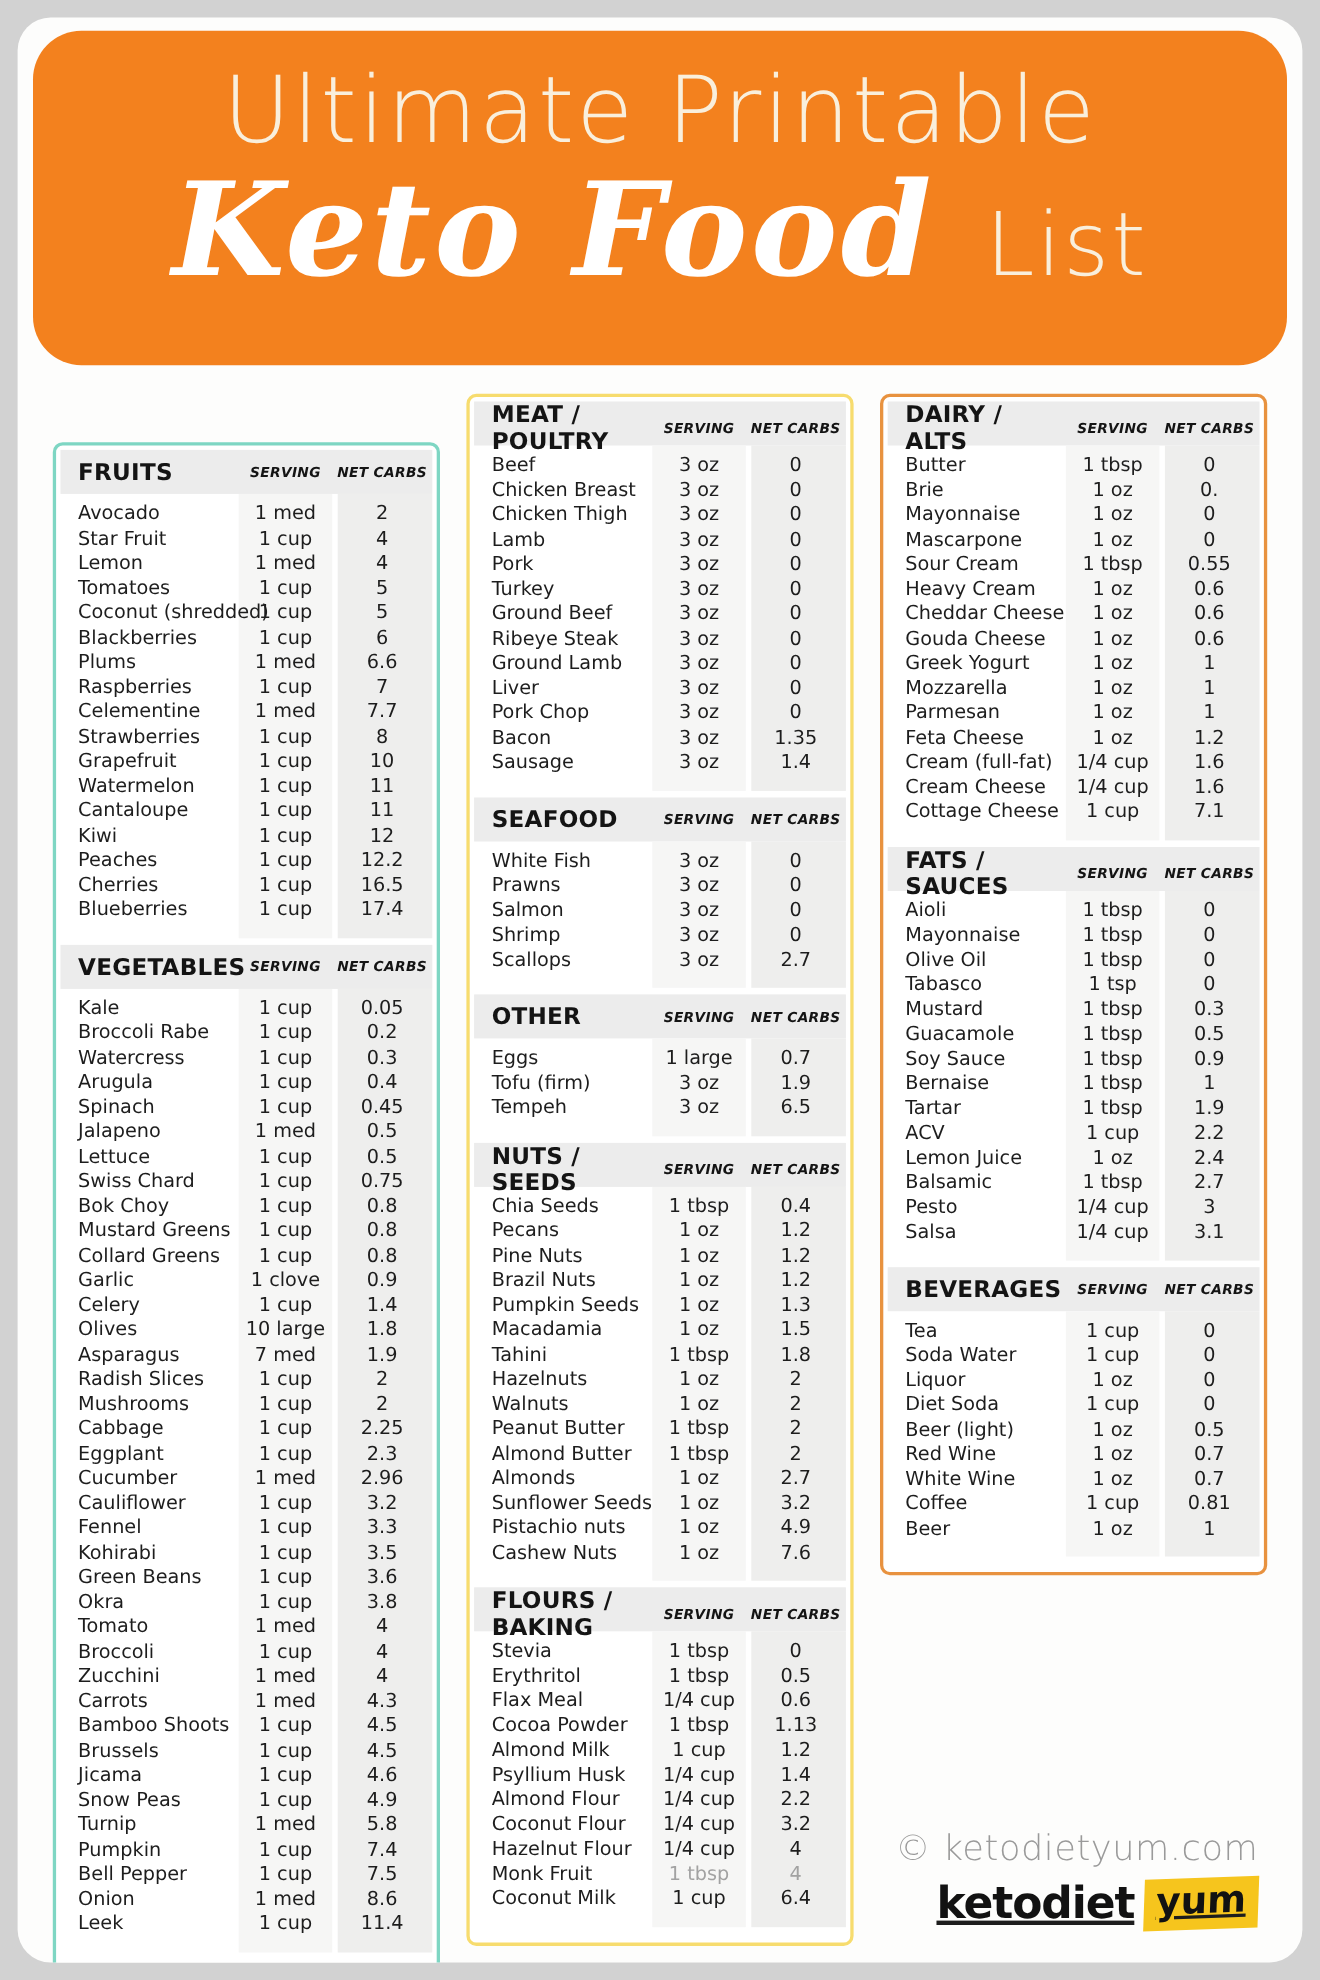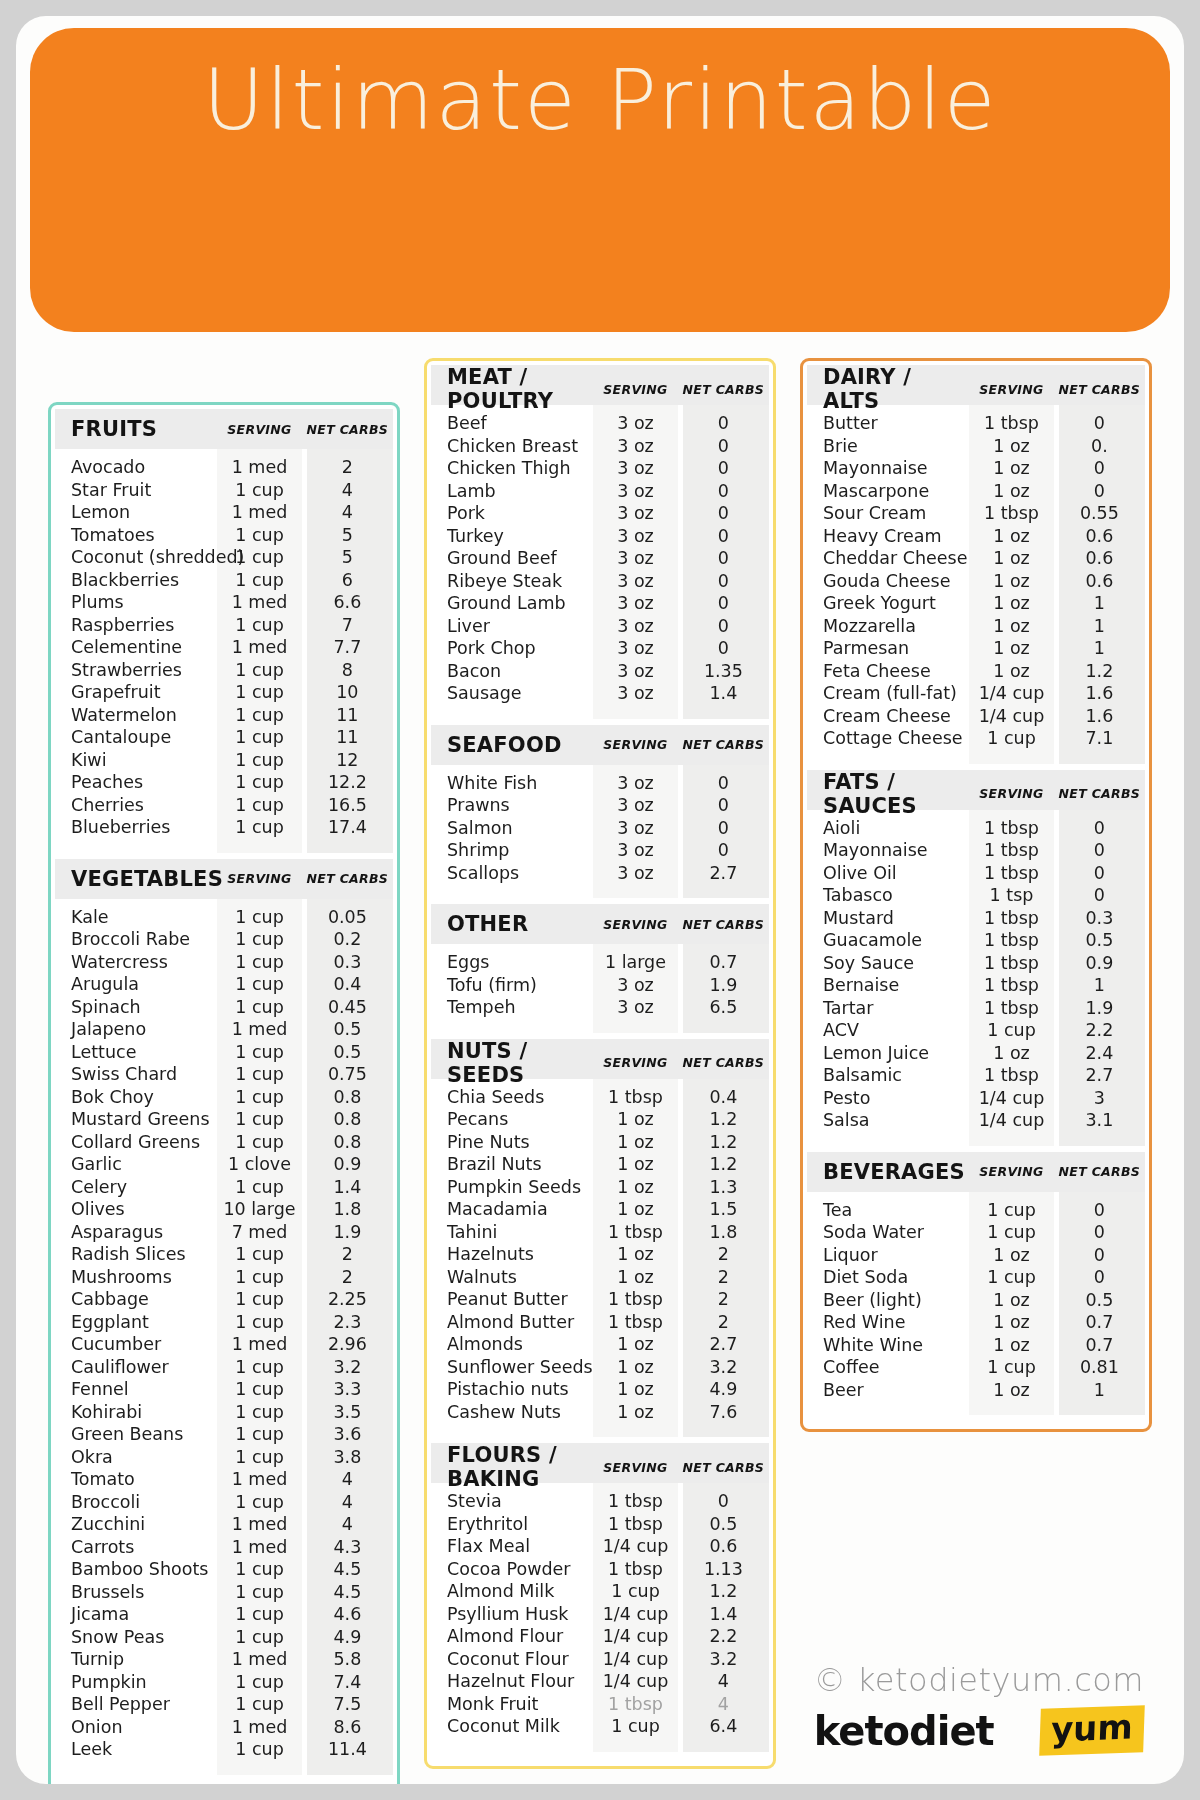--- a/index.html
+++ b/index.html
@@ -133,23 +133,24 @@
   }
   .copyright {
     font-size:32px;
     font-weight:300;
     color:#9a9a9a;
     margin-bottom:8px;
     letter-spacing:0.5px;
   }
   .brand {
     display:flex;
-    justify-content:space-between;
+    justify-content:flex-end;
     align-items:center;
     gap:9px;
+    text-decoration:underline;
   }
   .brand-main {
     font-size:40px;
     font-weight:800;
     letter-spacing:-1px;
     color:#121212;
   }
   .brand-accent {
     display:inline-block;
     font-size:34px;
@@ -160,20 +161,24 @@
     transform:rotate(-2deg) skewX(-4deg);
   }
 </style>
 </head>
 <body>
 
 <div class="card">
 
   <div class="banner">
     <div class="banner-line1">Ultimate Printable</div>
+    <div class="banner-line2">
+      <span class="banner-script">Keto Food</span>
+      <span class="banner-tail">List</span>
+    </div>
   </div>
 
   <div class="columns">
       <div class="col-box" style="border-color: rgb(126, 214, 195); margin-top: 44px;">
     <div>
           <div class="section">
     <div class="section-header">
       <span class="section-title">FRUITS</span>
       <span class="col-label">SERVING</span>
       <span class="col-label">NET CARBS</span>

